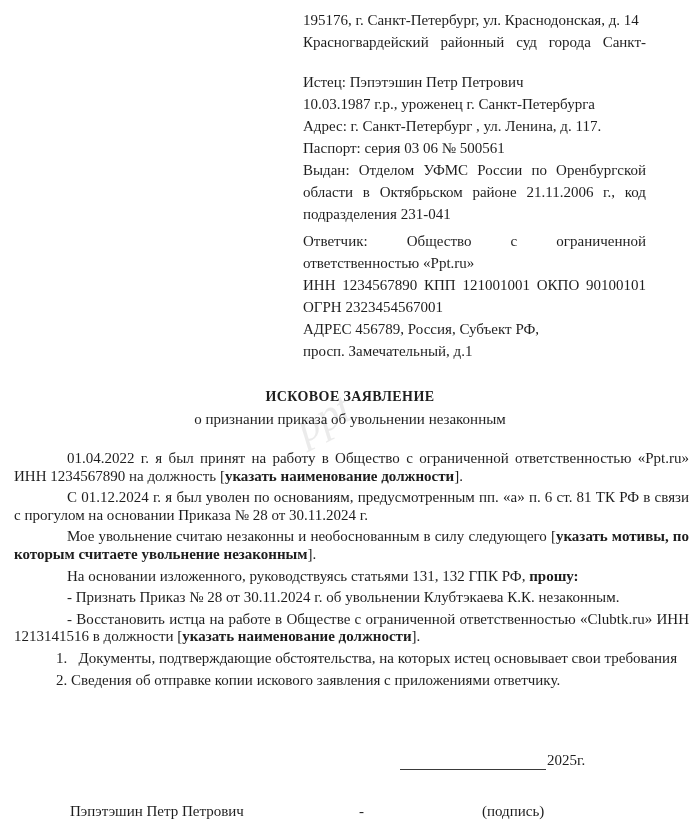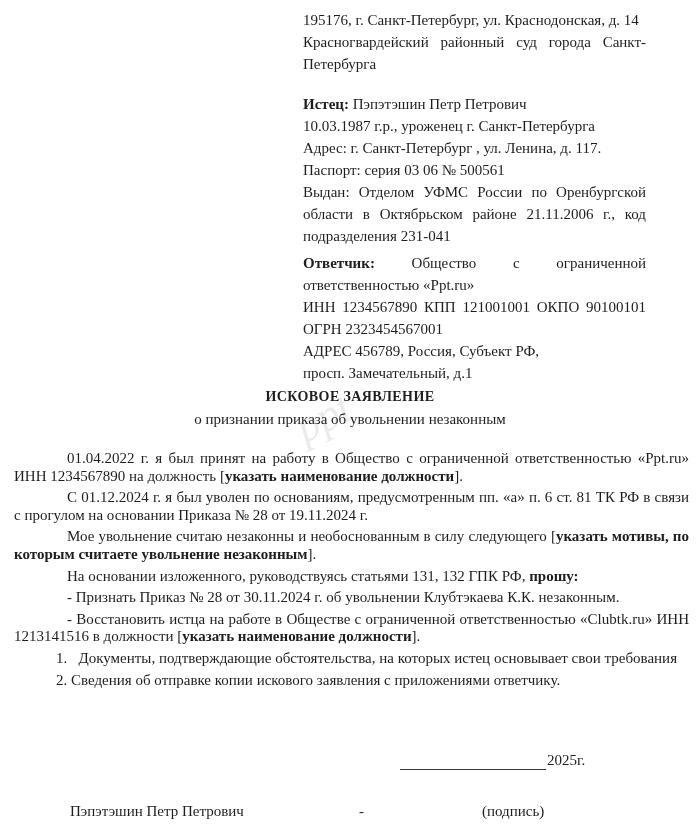--- a/index.html
+++ b/index.html
@@ -29,21 +29,21 @@
     top: 9px;
     left: 303px;
     width: 343px;
     font-size: 15px;
     line-height: 22px;
   }
   .hline { white-space: nowrap; }
   .hline.just { white-space: normal; text-align: justify; text-align-last: justify; }
   .hspace1 { height: 18px; }
   .hspace2 { height: 5px; }
-  .lbl { font-weight: bold; }
+  .lbl { font-weight: normal; }
   
   .title-block {
     position: absolute;
     top: 386px;
     left: 0;
     width: 700px;
     text-align: center;
     line-height: 22px;
   }
   .doc-title { font-weight: bold; font-size: 14px; letter-spacing: 0.4px; }
@@ -80,21 +80,20 @@
 </head>
 <body>
 
 <div class="page">
 
   <div class="watermark">ppt</div>
 
   <div class="header-block">
     <div class="hline">195176, г. Санкт-Петербург, ул. Краснодонская, д. 14</div>
     <div class="hline just">Красногвардейский районный суд города Санкт-</div>
-    <div class="hline">Петербурга</div>
 
     <div class="hspace1"></div>
 
     <div class="hline"><b class="lbl">Истец:</b> <span>Пэпэтэшин Петр Петрович</span></div>
     <div class="hline">10.03.1987 г.р., уроженец г. Санкт-Петербурга</div>
     <div class="hline">Адрес: г. Санкт-Петербург , ул. Ленина, д. 117.</div>
     <div class="hline">Паспорт: серия 03 06 № 500561</div>
     <div class="hline just">Выдан: Отделом УФМС России по Оренбургской</div>
     <div class="hline just">области в Октябрьском районе 21.11.2006 г., код</div>
     <div class="hline">подразделения 231-041</div>
@@ -109,21 +108,21 @@
     <div class="hline">просп. Замечательный, д.1</div>
   </div>
 
   <div class="title-block">
     <div class="doc-title">ИСКОВОЕ ЗАЯВЛЕНИЕ</div>
     <div class="doc-subtitle">о признании приказа об увольнении незаконным</div>
   </div>
 
   <div class="body-block">
     <p class="para"><span>01.04.2022 г. я был принят на работу в Общество с ограниченной ответственностью «Ppt.ru» ИНН 1234567890 на должность [</span><b>указать наименование должности</b><span>].</span></p>
-    <p class="para">С 01.12.2024 г. я был уволен по основаниям, предусмотренным пп. «а» п. 6 ст. 81 ТК РФ в связи с прогулом на основании Приказа № 28 от 19.11.2024 г.</p>
+    <p class="para">С 01.12.2024 г. я был уволен по основаниям, предусмотренным пп. «а» п. 6 ст. 81 ТК РФ в связи с прогулом на основании Приказа № 28 от 30.11.2024 г.</p>
     <p class="para"><span>Мое увольнение считаю незаконны и необоснованным в силу следующего [</span><b>указать мотивы, по которым считаете увольнение незаконным</b><span>].</span></p>
     <p class="para"><span>На основании изложенного, руководствуясь статьями 131, 132 ГПК РФ, </span><b>прошу:</b></p>
     <p class="para">- Признать Приказ № 28 от 30.11.2024 г. об увольнении Клубтэкаева К.К. незаконным.</p>
     <p class="para"><span>- Восстановить истца на работе в Обществе с ограниченной ответственностью «Clubtk.ru» ИНН 1213141516 в должности [</span><b>указать наименование должности</b><span>].</span></p>
 
     <p class="para attach-item">1.&nbsp;&nbsp; Документы, подтверждающие обстоятельства, на которых истец основывает свои требования</p>
     <p class="para attach-item">2. Сведения об отправке копии искового заявления с приложениями ответчику.</p>
   </div>
 
   <span class="fill-line"></span>

